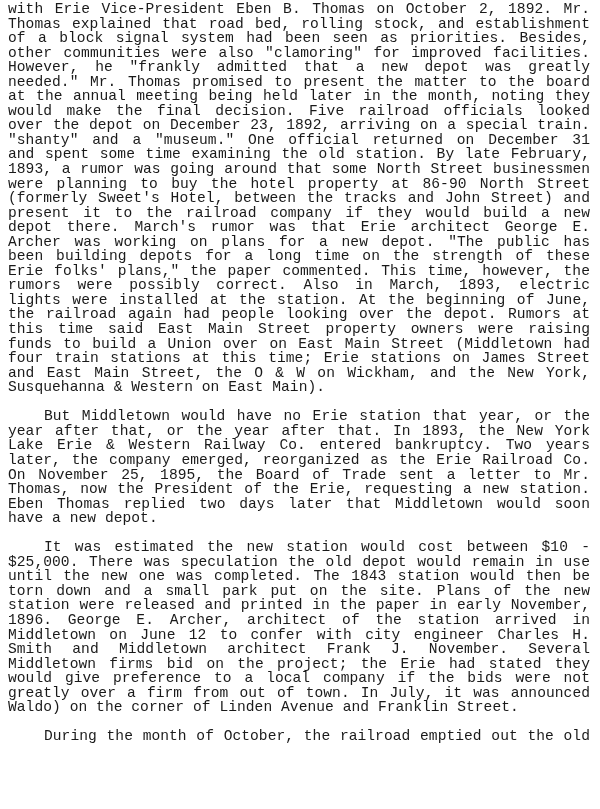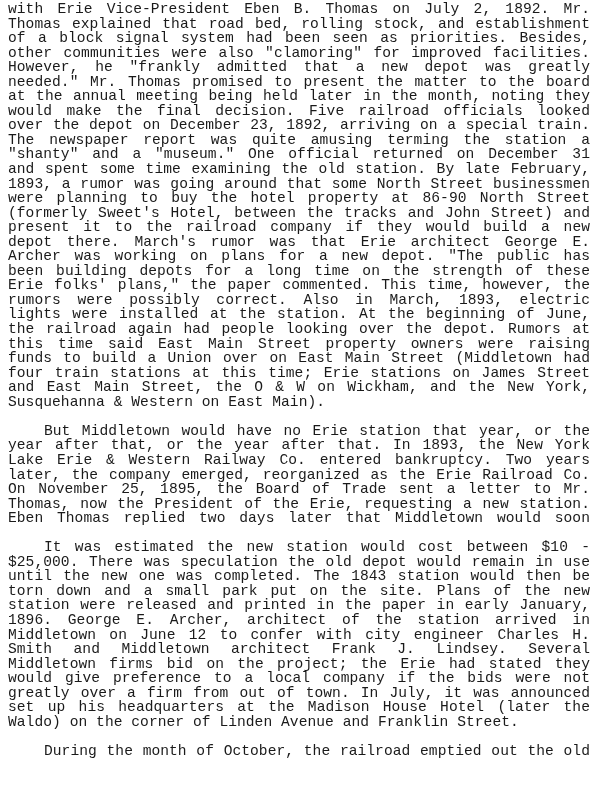--- a/index.html
+++ b/index.html
@@ -45,30 +45,29 @@
   .para {
     display: block;
   }
 </style>
 </head>
 <body>
 
 <div class="page">
 
   <div class="para">
-    <span class="line">with Erie Vice-President Eben B. Thomas on July 2, 1892.  Mr.</span>
+    <span class="line">with Erie Vice-President Eben B. Thomas on October 2, 1892.  Mr.</span>
     <span class="line">Thomas explained that road  bed, rolling stock, and establishment</span>
     <span class="line">of a block  signal system had been  seen as priorities.  Besides,</span>
     <span class="line">other communities were also  "clamoring" for improved facilities.</span>
     <span class="line">However,  he  "frankly  admitted that  a  new  depot  was greatly</span>
     <span class="line">needed."  Mr. Thomas promised to  present the matter to the board</span>
     <span class="line">at the annual meeting being held  later in the month, noting they</span>
     <span class="line">would make  the final  decision.  Five  railroad officials looked</span>
     <span class="line">over the depot on December 23, 1892, arriving on a special train.</span>
-    <span class="line">The  newspaper report  was quite  amusing  terming the  station a</span>
     <span class="line">"shanty" and  a "museum."  One  official returned  on December 31</span>
     <span class="line">and spent some time examining the old station.  By late February,</span>
     <span class="line">1893, a rumor was going around that some North Street businessmen</span>
     <span class="line">were planning  to buy  the hotel  property at  86-90 North Street</span>
     <span class="line">(formerly Sweet's Hotel, between the  tracks and John Street) and</span>
     <span class="line">present it  to the  railroad company  if they  would build  a new</span>
     <span class="line">depot there.   March's rumor  was that  Erie architect  George E.</span>
     <span class="line">Archer was  working on  plans for a  new depot.   "The public has</span>
     <span class="line">been building  depots for  a long time  on the  strength of these</span>
     <span class="line">Erie folks' plans," the paper commented.  This time, however, the</span>
@@ -85,37 +84,37 @@
   <span class="gap"></span>
 
   <div class="para">
     <span class="line indent">But Middletown would  have no Erie station  that year, or the</span>
     <span class="line">year after that, or  the year after that.   In 1893, the New York</span>
     <span class="line">Lake Erie  &amp; Western Railway  Co. entered  bankruptcy.  Two years</span>
     <span class="line">later, the company emerged, reorganized  as the Erie Railroad Co.</span>
     <span class="line">On November  25, 1895, the  Board of  Trade sent a  letter to Mr.</span>
     <span class="line">Thomas, now the President of  the Erie, requesting a new station.</span>
     <span class="line">Eben Thomas  replied two  days later  that Middletown  would soon</span>
+    <span class="line last">have a new depot.</span>
   </div>
 
   <span class="gap"></span>
 
   <div class="para">
     <span class="line indent">It was  estimated the  new station  would cost  between $10 -</span>
     <span class="line">$25,000.  There was speculation the old depot would remain in use</span>
     <span class="line">until the new one was completed.  The 1843 station would then be</span>
     <span class="line">torn down  and a small  park put on  the site.  Plans of the new</span>
-    <span class="line">station were  released and  printed in  the paper  in early January,</span>
+    <span class="line">station were  released and  printed in  the paper  in early November,</span>
     <span class="line">1896.   George E.  Archer, architect  of  the  station  arrived in</span>
     <span class="line">Middletown on  June 12  to confer  with city  engineer Charles H.</span>
-    <span class="line">Smith  and  Middletown  architect   Frank  J.  Lindsey.   Several</span>
+    <span class="line">Smith  and  Middletown  architect   Frank  J.  November.   Several</span>
     <span class="line">Middletown firms  bid on  the project;  the Erie  had stated they</span>
     <span class="line">would give  preference to  a local company  if the  bids were not</span>
     <span class="line">greatly over a firm  from out of town.  In July, it was announced</span>
-    <span class="line">set up  his headquarters  at the  Madison House  Hotel (later the</span>
     <span class="line last">Waldo) on the corner of Linden Avenue and Franklin Street.</span>
   </div>
 
   <span class="gap"></span>
 
   <div class="para">
     <span class="line indent">During the  month of October,  the railroad emptied  out the old</span>
   </div>
 
 </div>

